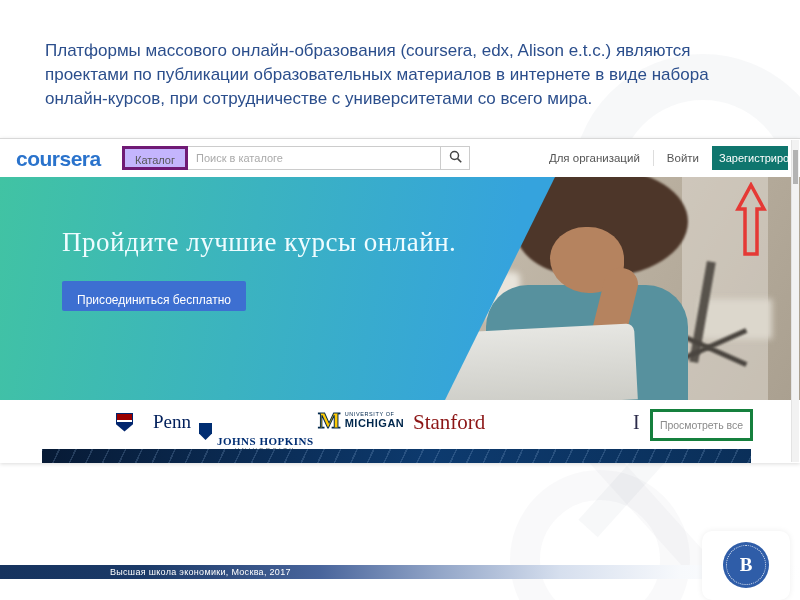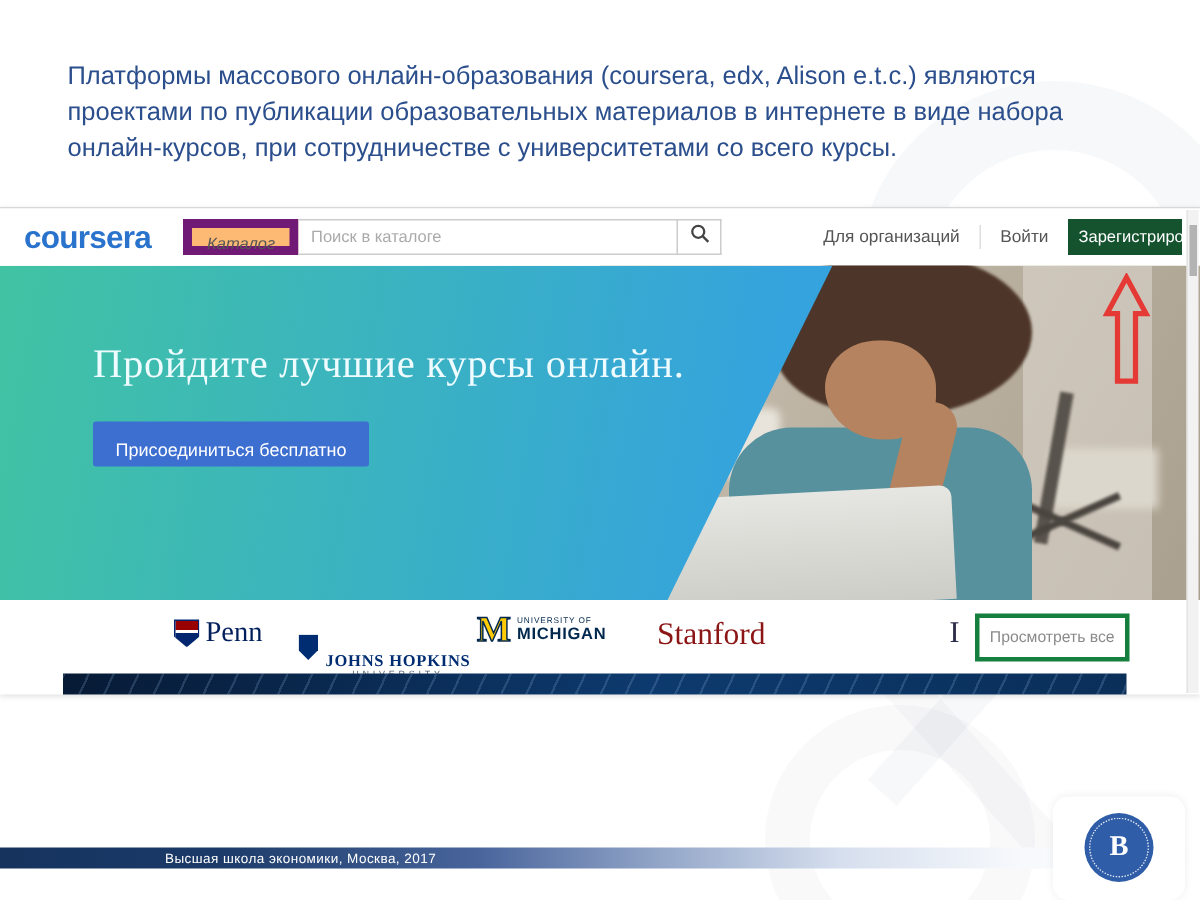--- a/index.html
+++ b/index.html
@@ -31,40 +31,40 @@
     box-shadow:0 1px 4px rgba(0,0,0,0.14);
   }
   
   .b-header { position:absolute; top:0; left:0; right:0; height:38px; background:#fff;padding-left:17px; }
   .logo {
     position:absolute; left:16px; top:8px; font-size:21px; font-weight:bold;
     color:#2a73cc; letter-spacing:-0.5px; cursor:pointer;
   }
   .search-group { position:absolute; left:122px; top:7px; height:24px; display:flex; }
   .catalog-btn {
-    border:6px solid #701a75; background:#fdba74; color:#555;
-    font-size:11px; padding:0 10px; line-height:22px; cursor:pointer; white-space:nowrap;font-style:italic;
+    border:3px solid #701a75; background:#c4b5fd; color:#555;
+    font-size:11px; padding:0 10px; line-height:22px; cursor:pointer; white-space:nowrap;
   }
   .search-input {
     border:1px solid #cccccc; border-left:none; width:236px; font-size:11px;
     padding:0 8px; color:#333; outline:none; font-family:"Liberation Sans",sans-serif;
   }
   .search-input::placeholder { color:#aaa; }
   .search-btn {
     border:1px solid #cccccc; border-left:none; background:#fff; width:28px;
     display:flex; align-items:center; justify-content:center; cursor:pointer;
   }
   .nav-right {
     position:absolute; right:12px; top:7px; height:24px; display:flex;
     align-items:center; gap:13px; font-size:11.5px; color:#555;
   }
   .nav-link { cursor:pointer; white-space:nowrap; }
   .nav-divider { width:1px; height:16px; background:#ddd; }
   .register-btn {
-    background:#14532d; color:#fff; padding:0 7px; line-height:24px; height:24px;
+    background:#0f766e; color:#fff; padding:0 7px; line-height:24px; height:24px;
     font-size:11px; max-width:62px; overflow:hidden; white-space:nowrap; cursor:pointer;
   }
 
   
   .hero { position:absolute; top:38px; left:0; width:800px; height:223px; overflow:hidden;padding-left:44px; }
   .photo {
     position:absolute; left:400px; top:0; right:0; bottom:0;
     background:linear-gradient(120deg,#cac1b3,#bab0a0 45%,#a79d8d);
   }
   .photo div { position:absolute; }
@@ -92,38 +92,38 @@
   .join-btn {
     position:absolute; left:62px; top:104px; width:184px; height:30px;
     background:#3d6fd1; color:#fff; font-size:12px; text-align:center;
     line-height:38px; border-radius:2px; cursor:pointer;
   }
   .annot-arrow { position:absolute; left:735px; top:5px; }
 
   
   .partners { position:absolute; top:261px; left:0; width:800px; height:49px; background:#fff; }
   .partners > div { position:absolute; }
-  .p-penn { left:116px; top:11px; display:flex; align-items:center; gap:4px; cursor:pointer; }
+  .p-penn { left:116px; top:11px; display:flex; align-items:center; gap:20px; cursor:pointer; }
   .penn-shield { width:15px; height:17px; border:1px solid #01256e;
     background:linear-gradient(180deg,#990000 0 34%,#ffffff 34% 46%,#01256e 46% 100%);
     clip-path:polygon(0 0,100% 0,100% 62%,50% 100%,0 62%); }
   .penn-text { font-family:"Liberation Serif",serif; font-size:19px; color:#011f5b; }
   .p-jhu { left:199px; top:10px; display:flex; align-items:center; gap:5px; cursor:pointer; }
   .jhu-shield { width:13px; height:17px; background:#002d72;
     clip-path:polygon(0 0,100% 0,100% 62%,50% 100%,0 62%); }
   .jhu-text { text-align:center;margin-top:25px; }
   .jhu-line1 { font-family:"Liberation Serif",serif; font-size:11px; font-weight:bold; color:#002d72; letter-spacing:0.5px; }
   .jhu-line2 { font-size:6px; letter-spacing:2.5px; color:#5b6770; }
   .p-mich { left:318px; top:8px; display:flex; align-items:center; gap:4px; cursor:pointer; }
   .mich-m { font-family:"Liberation Serif",serif; font-size:24px; font-weight:bold;
     color:#ffcb05; -webkit-text-stroke:1px #00274c; line-height:24px; }
   .mich-text { text-align:left; }
   .mich-line1 { font-size:5.5px; color:#00274c; letter-spacing:0.6px; }
   .mich-line2 { font-size:11px; font-weight:bold; color:#00274c; letter-spacing:0.5px;text-align:right; }
-  .p-stan { left:438px; top:10px; font-family:"Liberation Serif",serif; font-size:21px; color:#8c1515; cursor:pointer; }
+  .p-stan { left:413px; top:10px; font-family:"Liberation Serif",serif; font-size:21px; color:#8c1515; cursor:pointer; }
   .p-ucsd { left:518px; top:12px; font-family:"Liberation Serif",serif; font-size:18px;
     color:#182b49; border-bottom:2px solid #ffcd00; padding-bottom:1px; cursor:pointer; }
   .p-partial { left:633px; top:11px; font-family:"Liberation Serif",serif; font-size:20px; color:#2b2b4a; }
   .view-all {
     left:650px; top:9px; width:97px; height:26px; border:3px solid #15803d;
     color:#8a8a8a; font-size:10.5px; text-align:center; line-height:26px;
     background:#fff; cursor:pointer;
   }
 
   
@@ -167,21 +167,21 @@
 </head>
 <body>
 
 <div class="slide">
 
   <div class="wm wm-ring-top"></div>
   <div class="wm wm-bar-1"></div>
   <div class="wm wm-bar-2"></div>
   <div class="wm wm-ring-bottom"></div>
 
-  <p class="intro">Платформы массового онлайн-образования (coursera, edx, Alison e.t.c.) являются проектами по публикации образовательных материалов в интернете в виде набора онлайн-курсов, при сотрудничестве с университетами со всего курсы.</p>
+  <p class="intro">Платформы массового онлайн-образования (coursera, edx, Alison e.t.c.) являются проектами по публикации образовательных материалов в интернете в виде набора онлайн-курсов, при сотрудничестве с университетами со всего мира.</p>
 
   <div class="browser">
 
     <div class="b-header">
       <div class="logo">coursera</div>
 
       <div class="search-group">
         <div class="catalog-btn">Каталог</div>
         <input class="search-input" type="text" placeholder="Поиск в каталоге" style="">
         <div class="search-btn">

